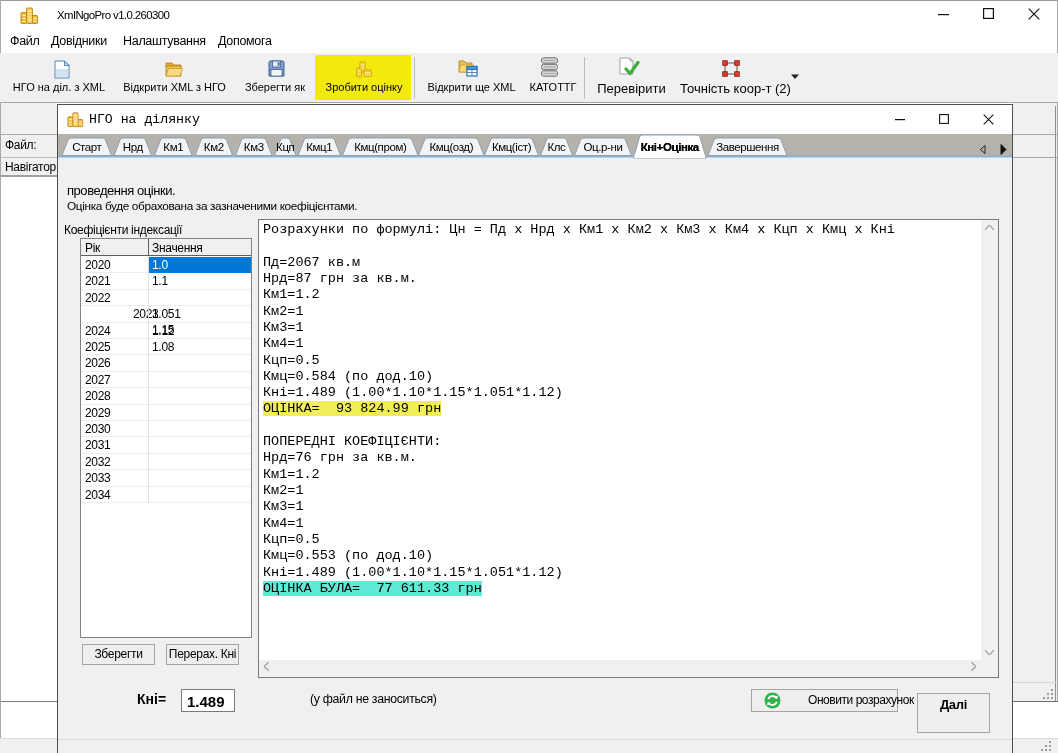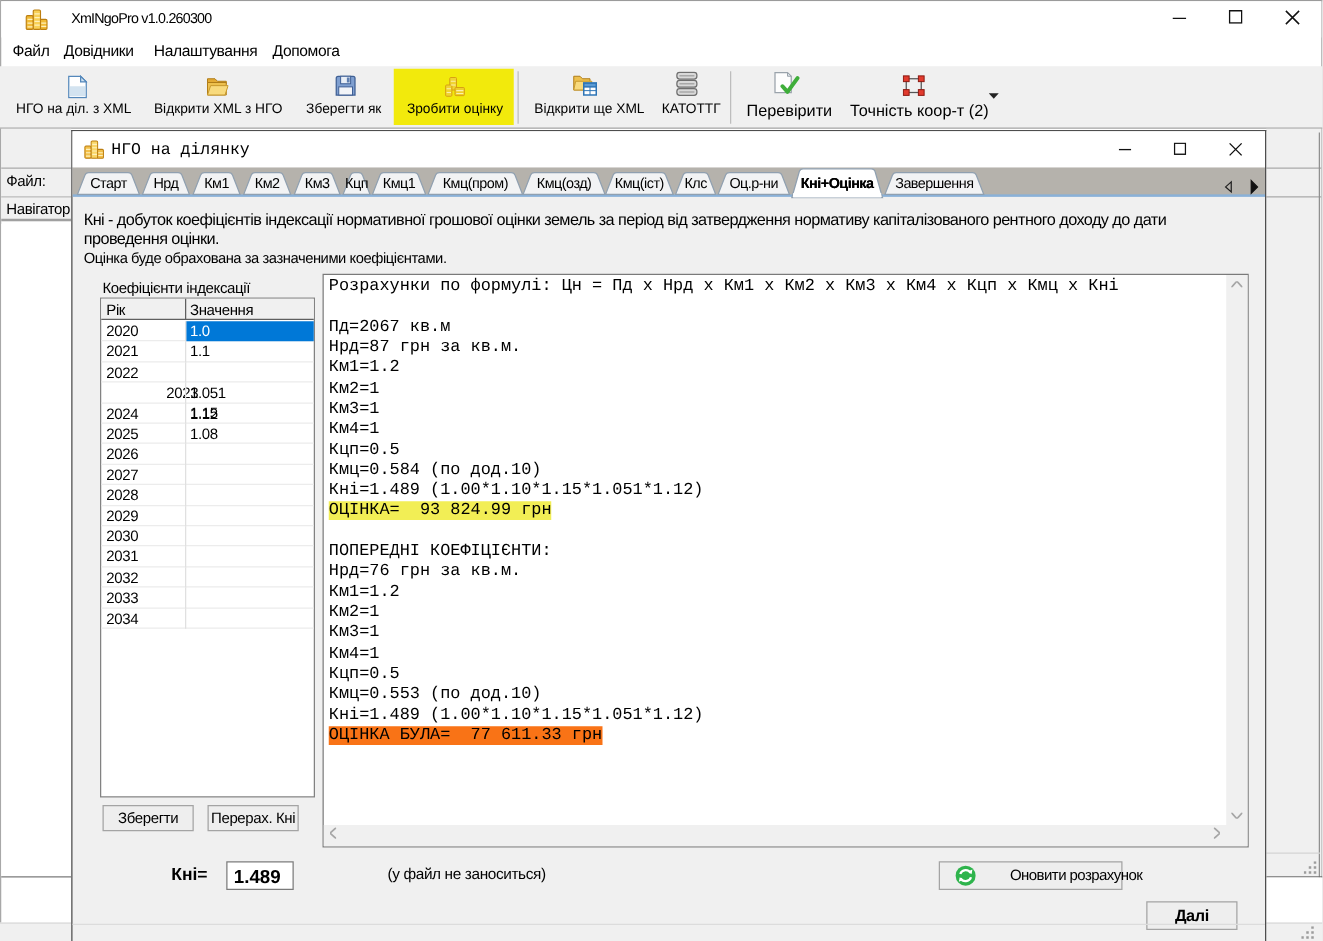--- a/index.html
+++ b/index.html
@@ -243,25 +243,24 @@
       <path d="M650 21.5 L656 6 Q656.7 4 659 4 L720 4 Q722.3 4 723 6 L729 21.5 Z" fill="#f2f3f4" stroke="#90a0b0" stroke-width="1"></path>
       <text x="689.5" y="16.5" text-anchor="middle" font-size="11.5" letter-spacing="-0.4">Завершення</text>
       <path d="M575.5 24 L581.5 3 Q582.2 1 584.5 1 L639 1 Q641.3 1 642 3 L648 24 Z" fill="#ffffff" stroke="#90a0b0" stroke-width="1"></path>
       <text x="611.75" y="16.5" text-anchor="middle" font-size="11.5" letter-spacing="-0.4" font-weight="bold">Кні+Оцінка</text>
       <rect x="576.5" y="20.5" width="70.5" height="3.5" fill="#ffffff"></rect>
       <text x="611.75" y="16.5" text-anchor="middle" font-size="11.5" letter-spacing="-0.4" font-weight="bold">Кні+Оцінка</text>
       <path d="M927 11.5 L922.5 15.5 L927 19.5 Z" fill="none" stroke="#222" stroke-width="1"></path>
       <path d="M943 10.5 L948 15.5 L943 20.5 Z" fill="#111" stroke="#111"></path>
     </svg>
 
-  <div class="lbl" style="left:9px;top:62.5px;font-size:13px;letter-spacing:-0.45px;">Кні - добуток коефіцієнтів індексації нормативної грошової оцінки земель за період від затвердження нормативу капіталізованого рентного доходу до дати</div>
   <div class="lbl" style="left:9px;top:78px;font-size:13px;letter-spacing:-0.45px;">проведення оцінки.</div>
   <div class="lbl" style="left:9px;top:94px;font-size:11.8px;letter-spacing:-0.35px;">Оцінка буде обрахована за зазначеними коефіцієнтами.</div>
 
-  <div class="lbl" style="left:24px;top:118px;font-size:12px;">Коефіцієнти індексації</div>
+  <div class="lbl" style="left:6px;top:118px;font-size:12px;">Коефіцієнти індексації</div>
 
   <div class="abs" style="left:22px;top:133px;width:172px;height:400px;background:#ffffff;border:1px solid #828282;">
     <div class="abs" style="left:0;top:0;width:170px;height:17px;background:#f0f0f0;border-bottom:1px solid #5f5f5f;"></div>
     <div class="abs" style="left:67px;top:0;width:1px;height:17px;background:#5f5f5f;"></div>
     <div class="lbl" style="left:4px;top:2px;font-size:12px;">Рік</div>
     <div class="lbl" style="left:71px;top:2px;font-size:12px;">Значення</div>
     <div id="rows">
         <div class="abs" style="left:0;top:18px;width:170px;height:16.4px;border-bottom:1px solid #ececec;"></div>
         <div class="lbl" style="left:4px;top:19px;font-size:12px;">2020</div>
         <div class="abs" style="left:68px;top:18px;width:102px;height:16px;background:#0078d7;"></div>
@@ -336,21 +335,21 @@
 
 ПОПЕРЕДНІ КОЕФІЦІЄНТИ:
 Нрд=76 грн за кв.м.
 Км1=1.2
 Км2=1
 Км3=1
 Км4=1
 Кцп=0.5
 Кмц=0.553 (по дод.10)
 Кні=1.489 (1.00*1.10*1.15*1.051*1.12)
-<span style="background:#f97316;">ОЦІНКА БУЛА=  77 611.33 грн</span></pre>
+<span style="background:#5eead4;">ОЦІНКА БУЛА=  77 611.33 грн</span></pre>
 
     <div class="abs" style="right:0;top:0;width:17px;height:440px;background:#f0f0f0;"></div>
     <svg class="abs" style="right:4px;top:5px;" width="9" height="5">
         <path d="M0 5 L4.5 0 L9 5" fill="none" stroke="#a6a6a6" stroke-width="1.4"></path>
       </svg>
     <svg class="abs" style="right:4px;top:430px;" width="9" height="5">
         <path d="M0 0 L4.5 5 L9 0" fill="none" stroke="#a6a6a6" stroke-width="1.4"></path>
       </svg>
 
     <div class="abs" style="left:0;bottom:0;width:739px;height:17px;background:#f0f0f0;"></div>
@@ -368,16 +367,16 @@
   </div>
   <div class="lbl" style="left:252px;top:587px;font-size:12.3px;letter-spacing:-0.3px;">(у файл не заноситься)</div>
   <div class="btn" style="left:693px;top:584px;width:147px;height:23px;font-size:12px;letter-spacing:-0.45px;line-height:21px;text-align:left;padding-left:56px;">Оновити розрахунок</div>
   <svg class="abs" style="left:706px;top:587px;" width="17" height="17" viewBox="0 0 17 17">
     <circle cx="8.5" cy="8.5" r="8" fill="#2eb44c"></circle>
     <path d="M4.2 7.2 A 4.6 4.6 0 0 1 12.6 6.4" fill="none" stroke="#fff" stroke-width="1.8"></path>
     <path d="M12.8 9.8 A 4.6 4.6 0 0 1 4.4 10.6" fill="none" stroke="#fff" stroke-width="1.8"></path>
     <path d="M13.9 3.6 L13.2 7.3 L10.2 5.2 Z" fill="#fff"></path>
     <path d="M3.1 13.4 L3.8 9.7 L6.8 11.8 Z" fill="#fff"></path>
   </svg>
-  <div class="btn" style="left:859px;top:616px;width:73px;height:23px;font-size:13px;font-weight:bold;line-height:21px;">Далі</div>
+  <div class="btn" style="left:859px;top:588px;width:73px;height:40px;font-size:13px;font-weight:bold;line-height:21px;">Далі</div>
 
   <div class="abs" style="left:0;top:634px;width:954px;height:1px;background:#dcdcdc;"></div>
 </div>
 
 </body></html>

